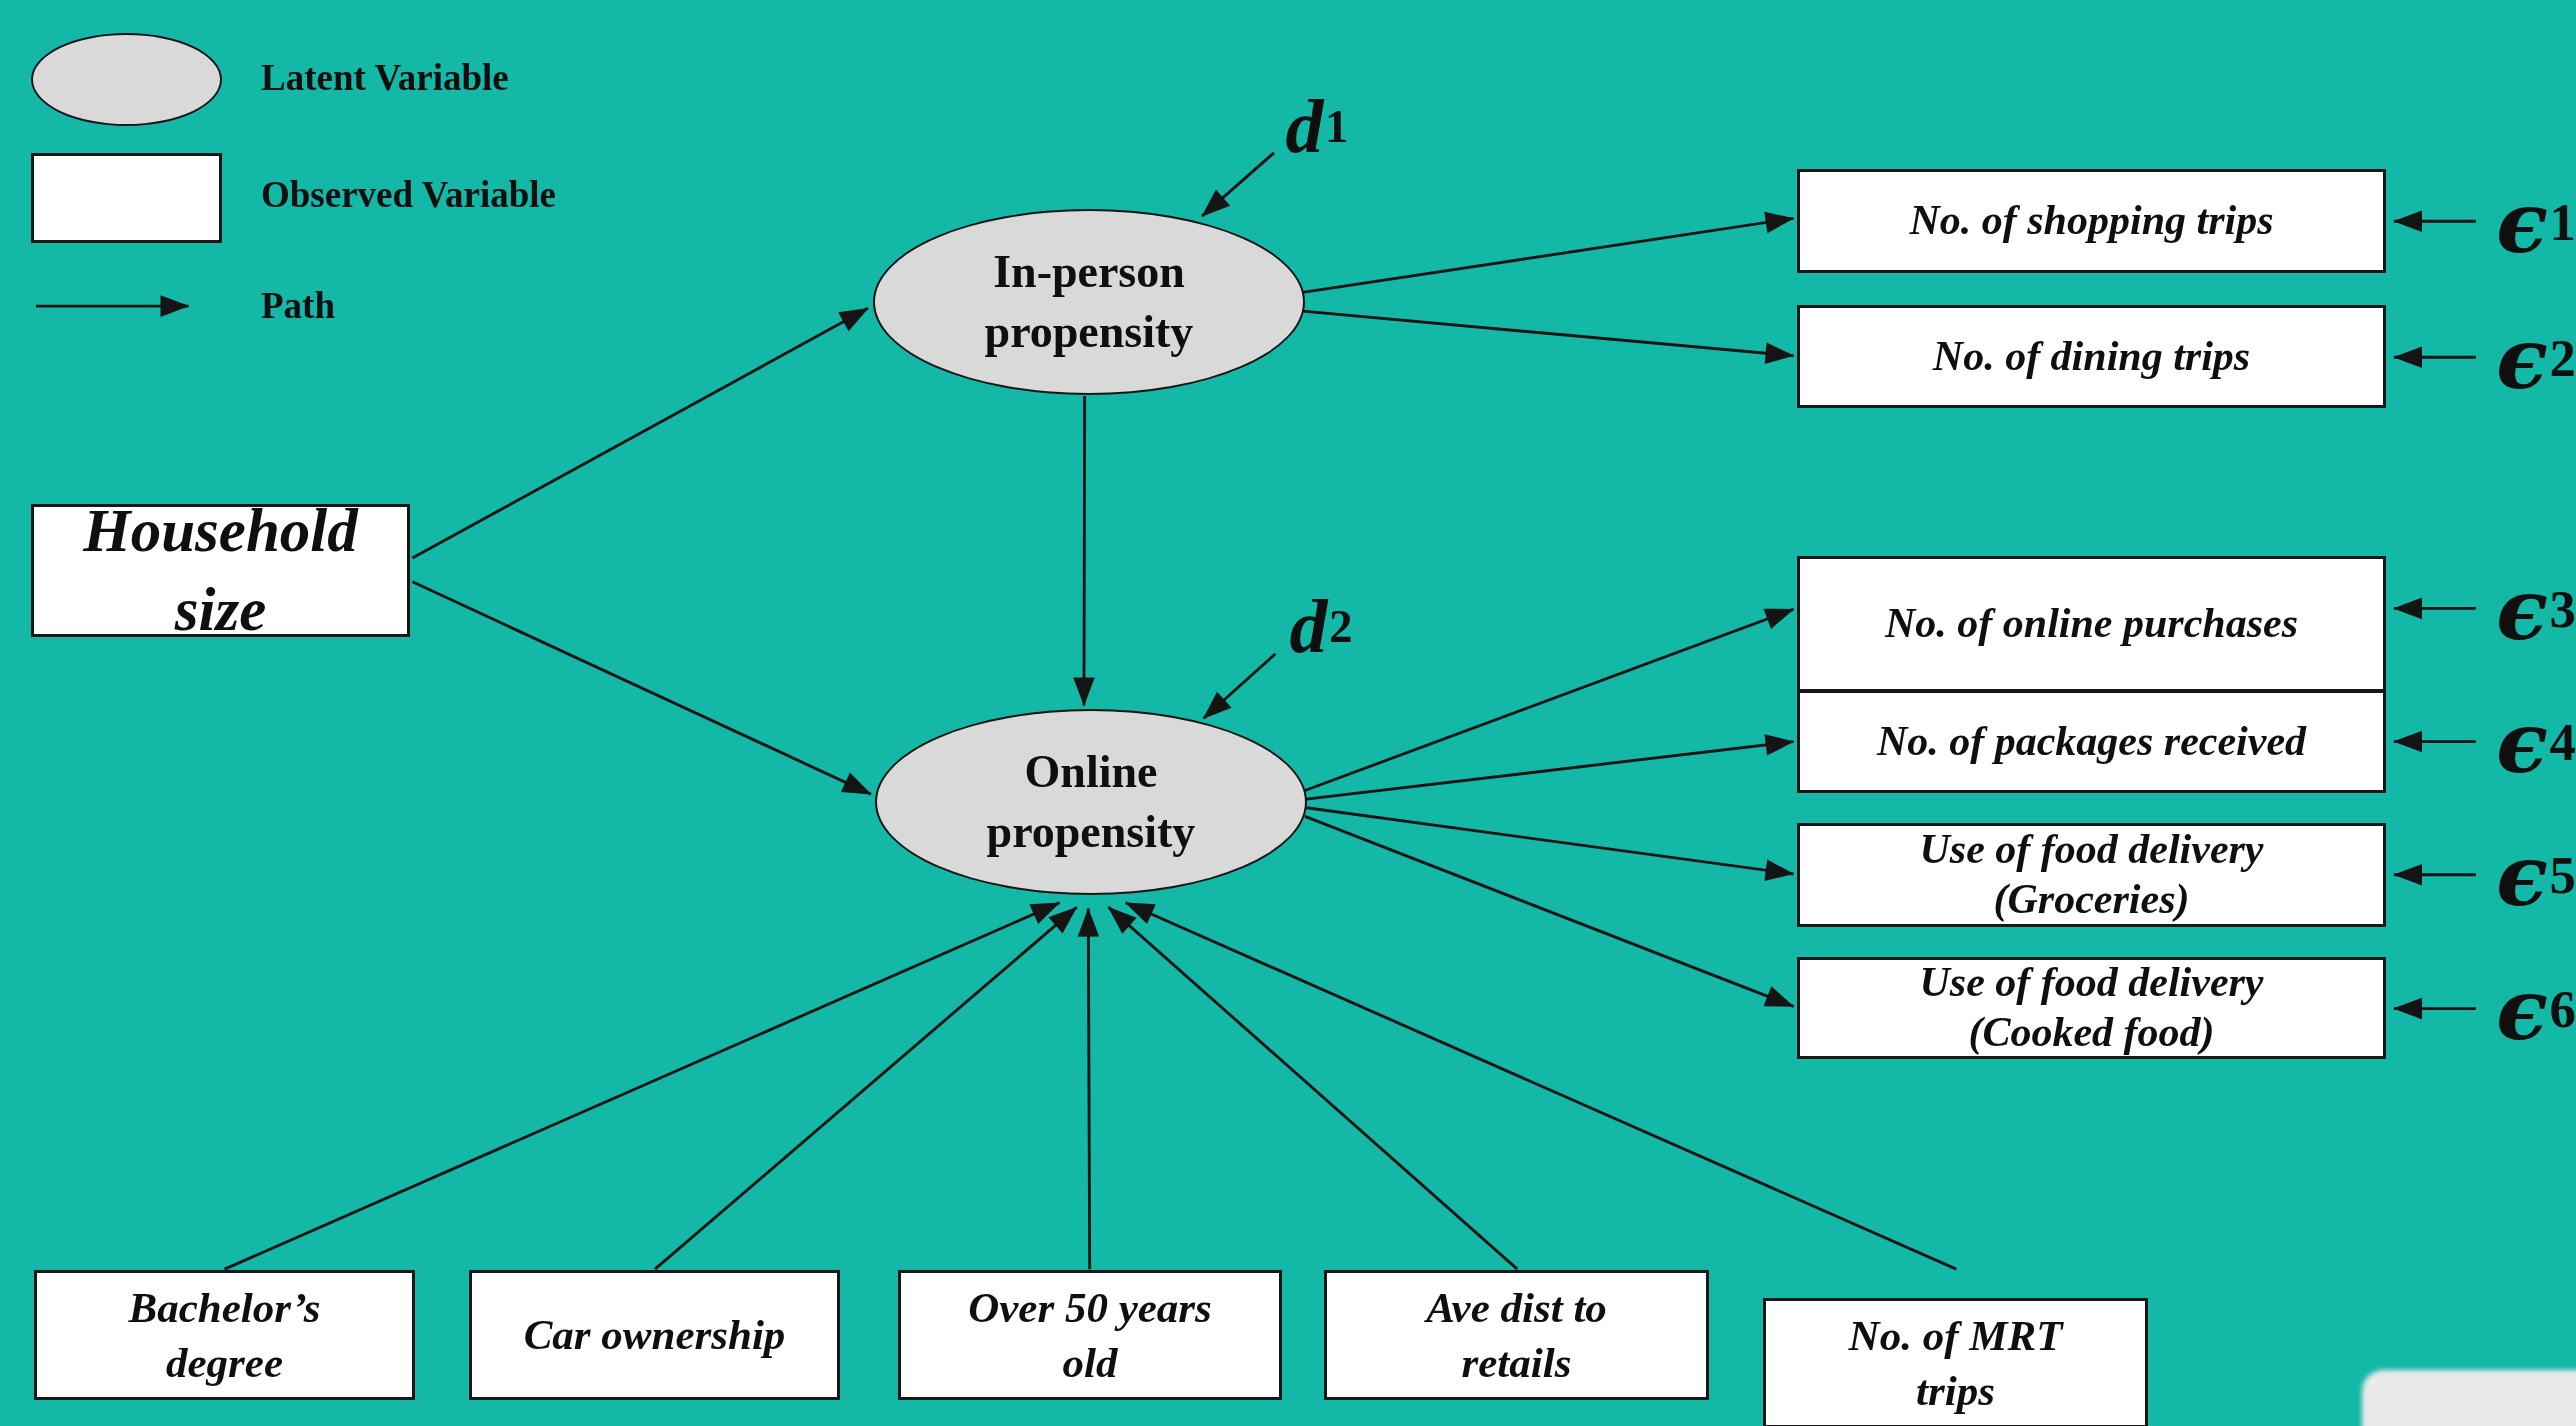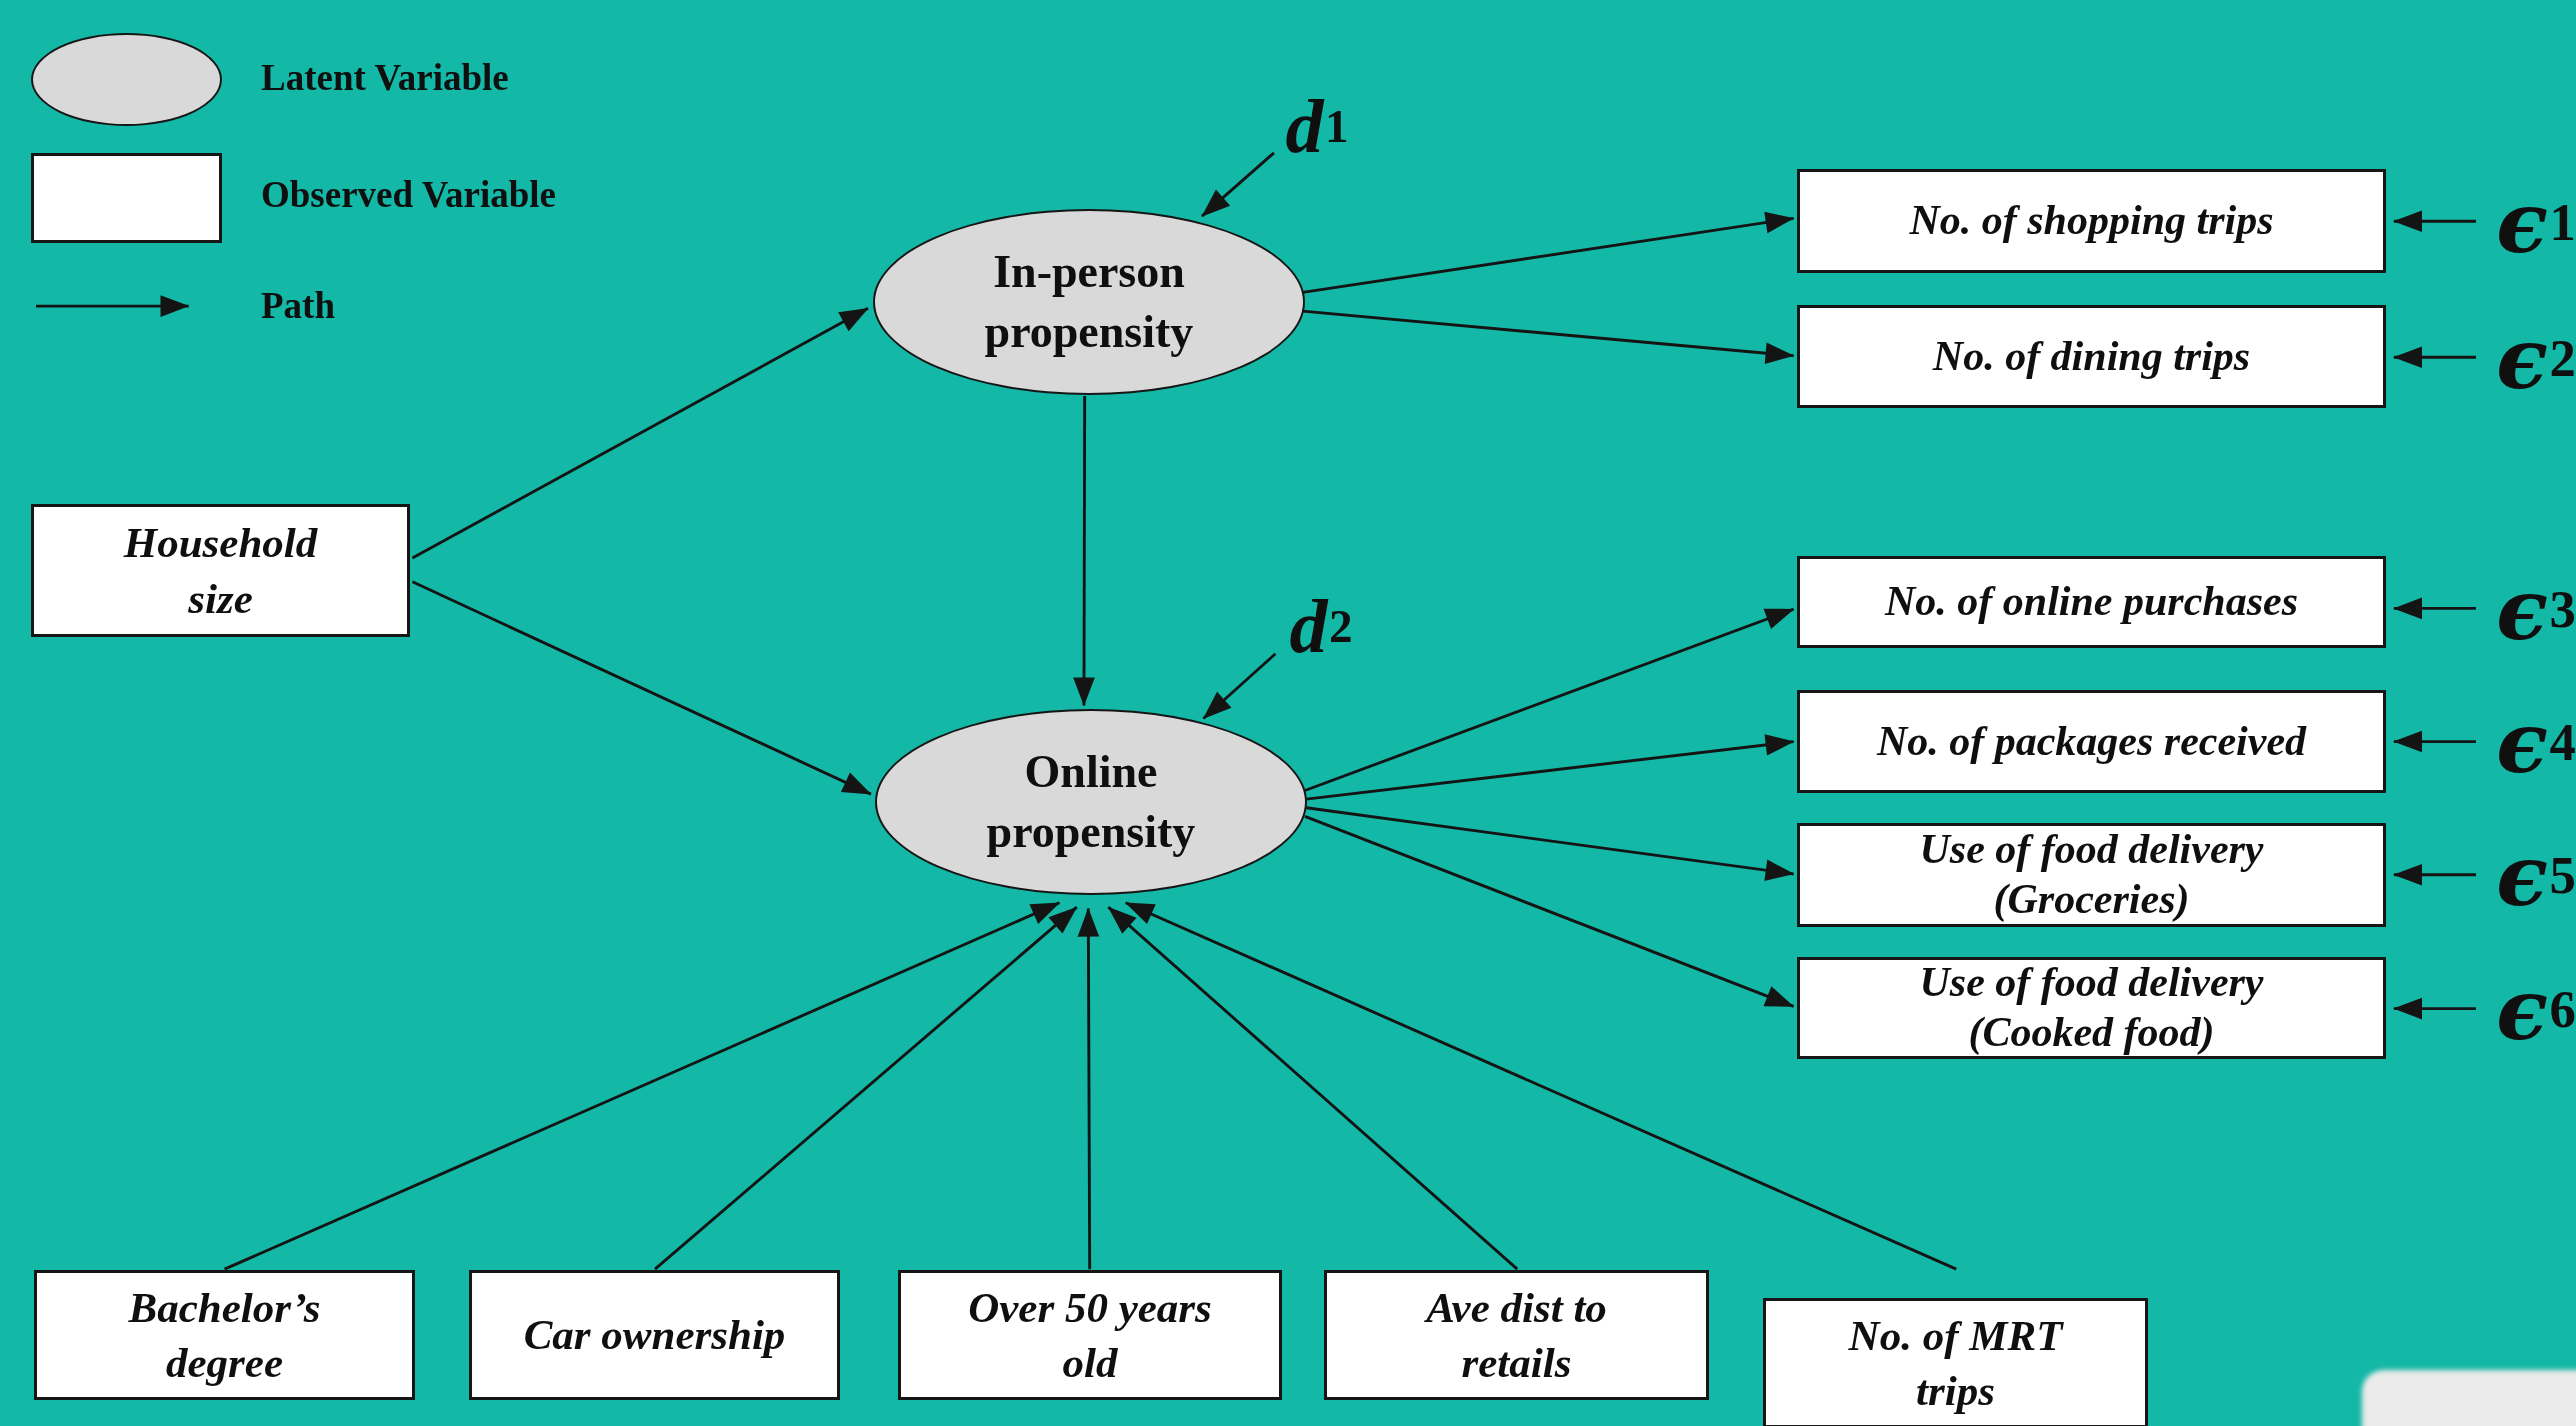--- a/index.html
+++ b/index.html
@@ -9,21 +9,21 @@
   }
   svg.paths{position:absolute;left:0;top:0;width:2576px;height:1427px;z-index:1;}
   .node{position:absolute;box-sizing:border-box;z-index:2;display:flex;flex-direction:column;
         align-items:center;justify-content:center;text-align:center;}
   .obox{background:#ffffff;border:3.6px solid #161616;font-style:italic;font-weight:700;}
   .ellipse{background:#d9d9d9;border:2.9px solid #161616;border-radius:50%;
            font-weight:700;}
   .line{display:block;}
   .line:empty{display:none;}
 
-  .hh{font-size:43px;line-height:1.28;}
+  .hh{font-size:61px;line-height:1.28;}
   .lat{font-size:46px;line-height:1.3;}
   .rbox{font-size:42px;line-height:1.18;}
   .bbox{font-size:43px;line-height:1.28;}
 
   .legend-shape-ellipse{position:absolute;left:31px;top:33px;width:187px;height:89px;
        background:#d9d9d9;border:2.9px solid #161616;border-radius:50%;z-index:2;}
   .legend-shape-rect{position:absolute;left:31px;top:153px;width:185px;height:84px;
        background:#ffffff;border:3.6px solid #161616;z-index:2;}
   .legend-label{position:absolute;z-index:2;font-weight:700;font-size:37px;line-height:1;
        display:flex;align-items:center;}
@@ -114,21 +114,21 @@
   </div>
 
   <div class="node obox rbox" style="left:1797px;top:169px;width:589px;height:104px;">
     <span class="line">No. of shopping trips</span>
 
   </div>
   <div class="node obox rbox" style="left:1797px;top:305px;width:589px;height:103px;">
     <span class="line">No. of dining trips</span>
 
   </div>
-  <div class="node obox rbox" style="left:1797px;top:556px;width:589px;height:92px;">
+  <div class="node obox rbox" style="left:1797px;top:556px;width:589px;height:136px;">
     <span class="line">No. of online purchases</span>
 
   </div>
   <div class="node obox rbox" style="left:1797px;top:690px;width:589px;height:103px;">
     <span class="line">No. of packages received</span>
 
   </div>
   <div class="node obox rbox" style="left:1797px;top:823px;width:589px;height:104px;">
     <span class="line">Use of food delivery</span>
     <span class="line">(Groceries)</span>

